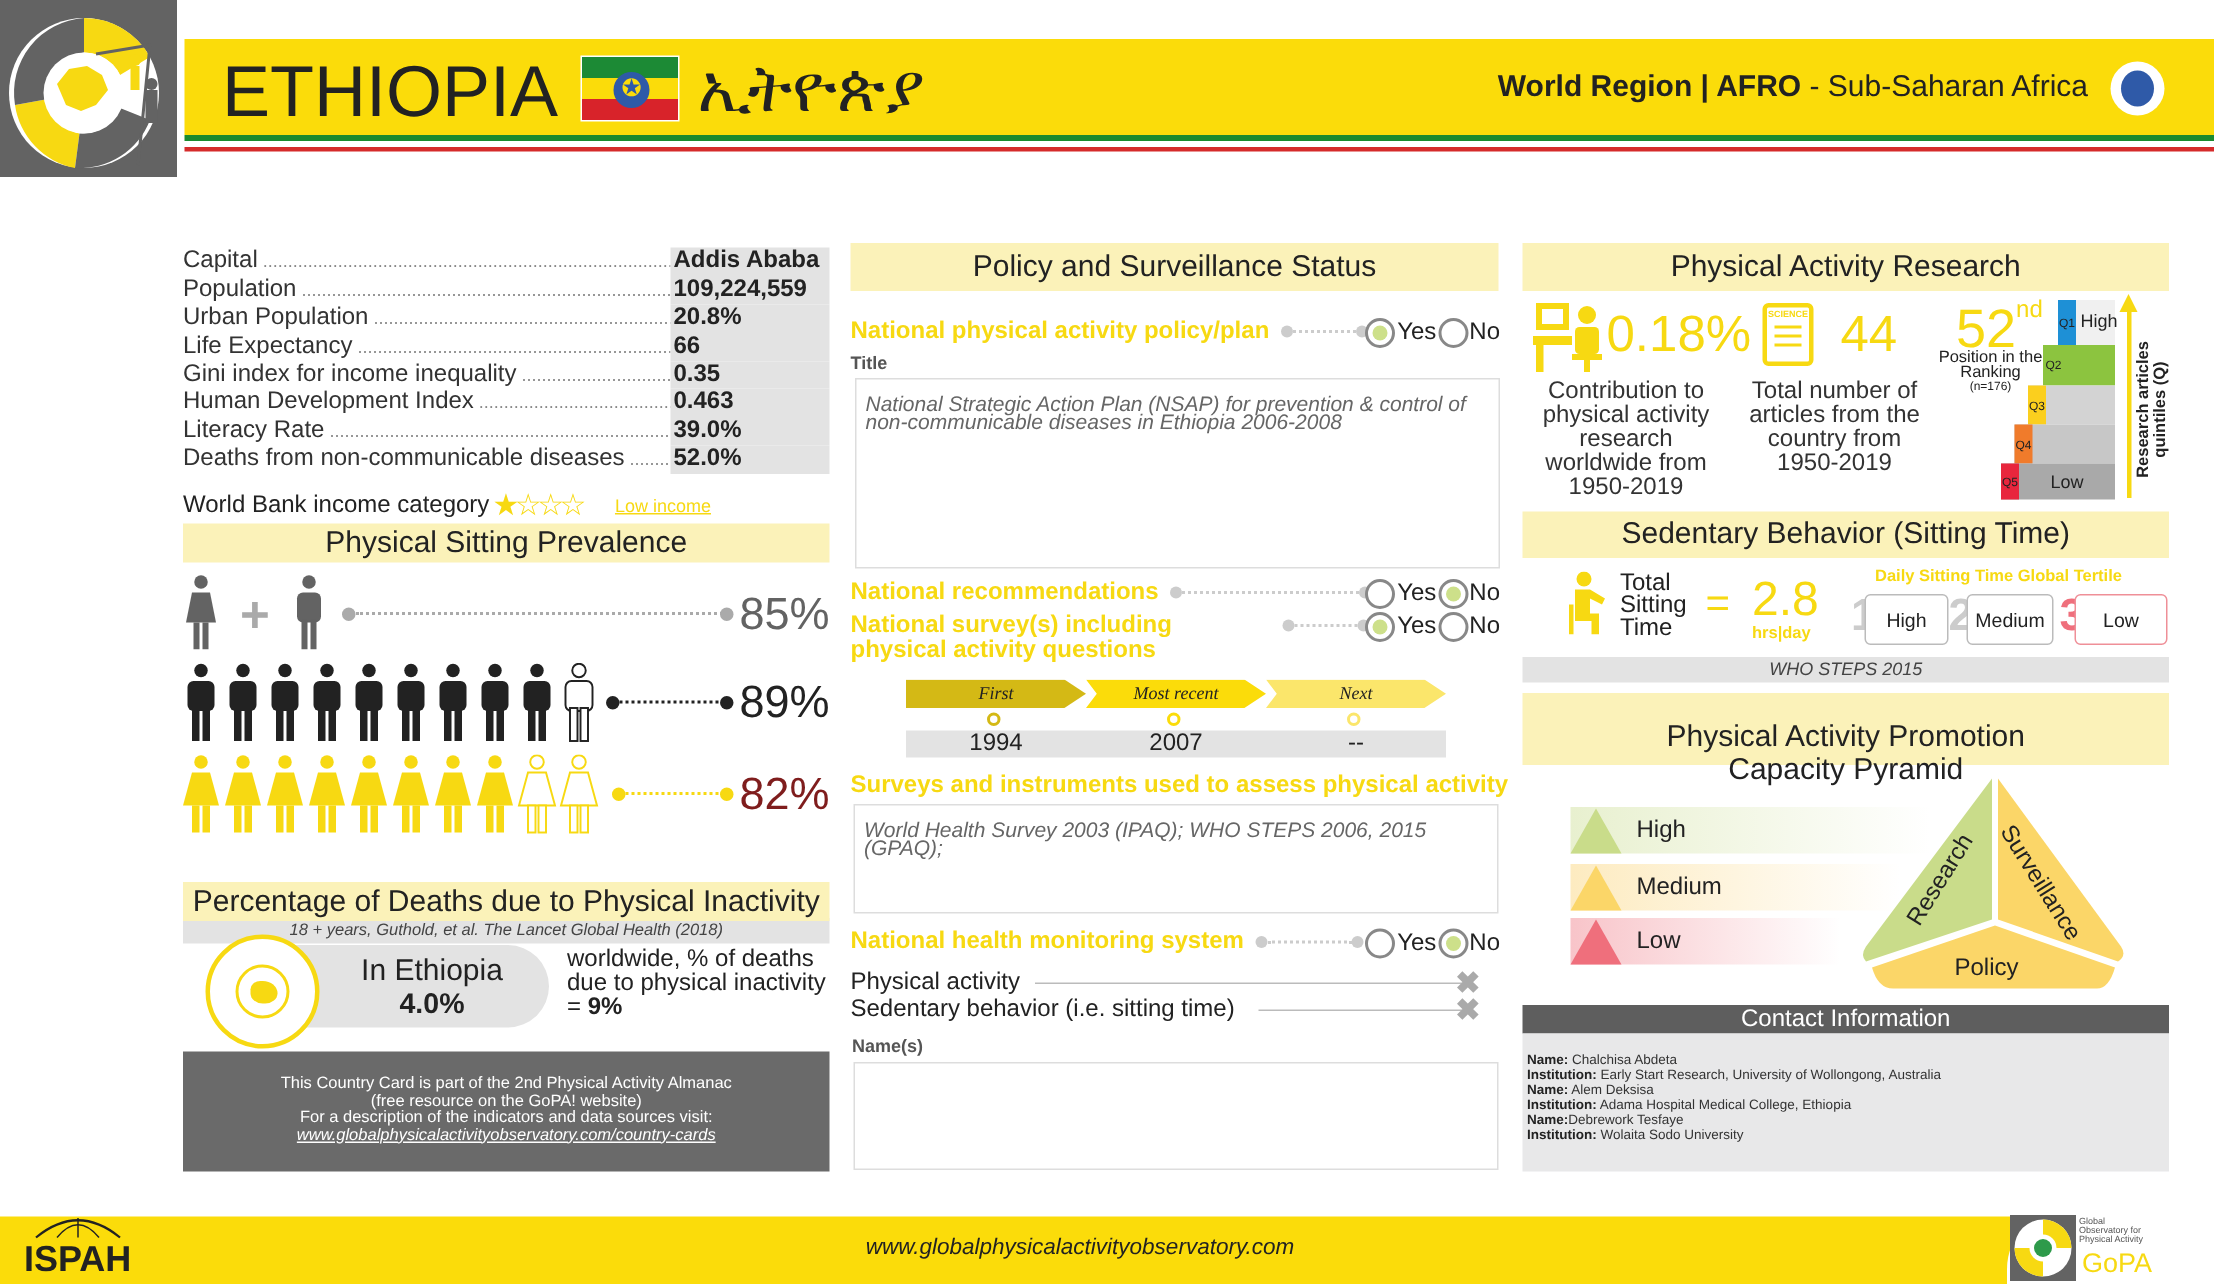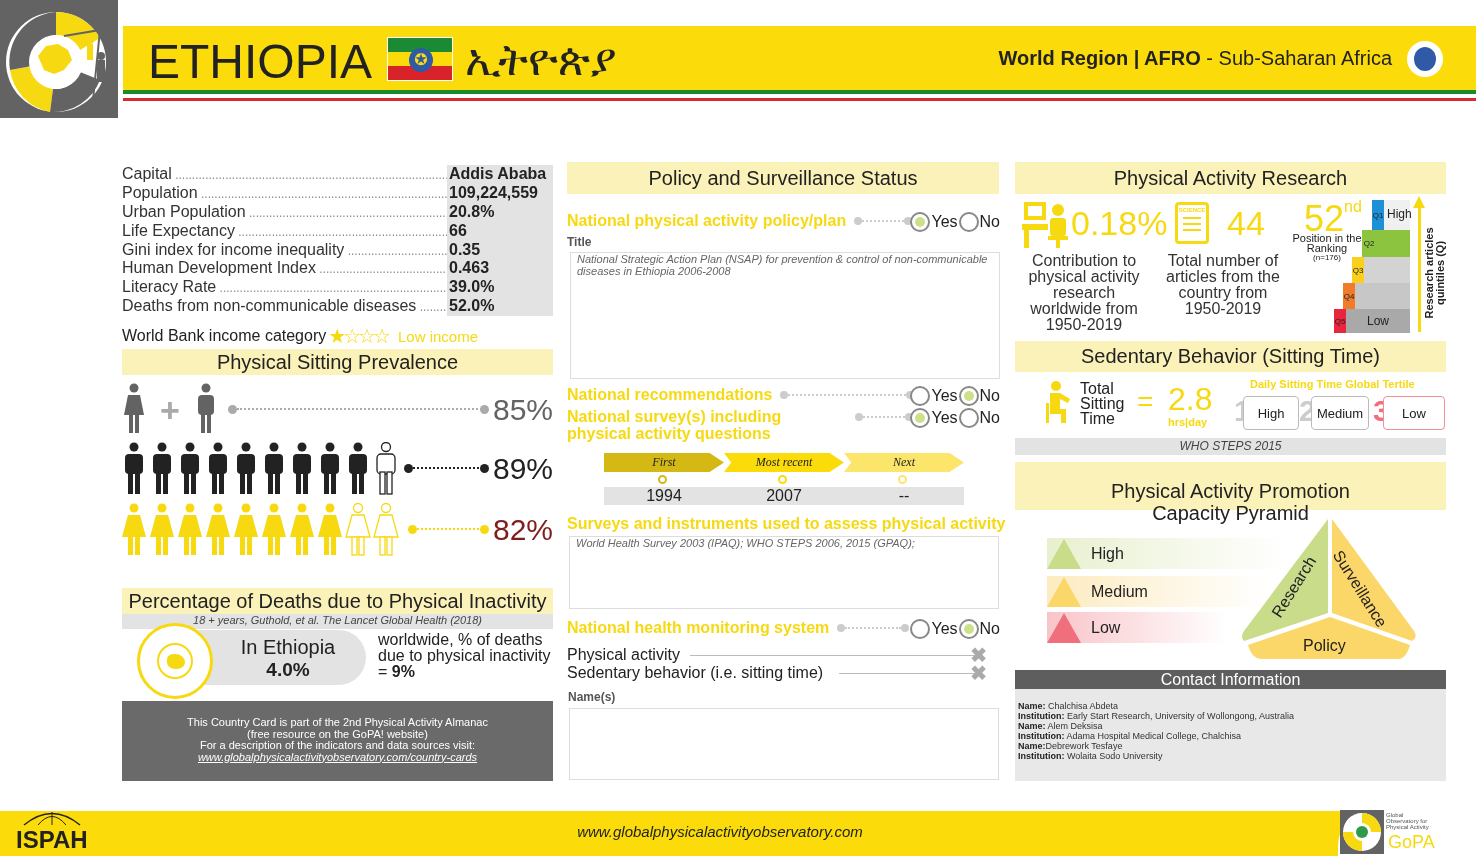--- a/index.html
+++ b/index.html
@@ -27,21 +27,21 @@
   .sec-h { background: #fbf2b9; color: #222; text-align: center; font-size: 20px; }
 
   
   .stats { left: 122px; top: 165px; width: 431px; }
   .stat-row { display: flex; height: 18.9px; font-size: 16px; line-height: 18.9px; }
   .stat-label { width: 325px; overflow: hidden; white-space: nowrap; color: #333; }
   .stat-label::after { content: " ......................................................................................................................"; color: #888; font-size: 12px; }
   .stat-val { width: 106px; background: #e3e3e3; font-weight: bold; padding-left: 2px; }
   .income { left: 122px; top: 324px; font-size: 16px; display: flex; align-items: center; gap: 2px; }
   .stars { color: #f7d912; font-size: 20px; letter-spacing: -3px; }
-  .income-val { color: #f7d912; font-size: 15px; margin-left: 8px; }
+  .income-val { color: #f7d912; font-size: 12px; margin-left: 20px; text-decoration: underline; }
 
   
   .prev-h { left: 122px; top: 349px; width: 431px; height: 26px; line-height: 26px; }
   .prev-row { left: 122px; width: 431px; height: 52px; }
   .fig { position: absolute; top: 0; width: 24px; height: 50px; }
   .dotline { position: absolute; height: 0; border-top: 2px dotted #999; }
   .dot { position: absolute; width: 9px; height: 9px; border-radius: 50%; }
   .pct { position: absolute; right: 0; font-size: 30px; }
   .source-bar { left: 122px; top: 564px; width: 431px; height: 17px; background: #e3e3e3; font-size: 11px; font-style: italic; text-align: center; line-height: 17px; color: #444; margin-top: 48px; }
 
@@ -62,21 +62,21 @@
   .pol-h { left: 567px; top: 162px; width: 432px; height: 32px; line-height: 32px; }
   .q-row { position: absolute; left: 567px; width: 436px; display: flex; align-items: flex-start; }
   .q-label { color: #f7d912; font-weight: bold; font-size: 16px; line-height: 17px; }
   .q-dots { display: flex; align-items: center; margin-left: 8px; margin-top: 5px; }
   .q-dots .d { width: 8px; height: 8px; border-radius: 50%; background: #ccc; }
   .q-dots .ln { border-top: 2px dotted #ccc; }
   .yn { position: absolute; right: 3px; display: flex; align-items: center; font-size: 16px; gap: 1px; }
   .radio { width: 20px; height: 20px; border-radius: 50%; border: 2px solid #888; background: #fff; position: relative; display: inline-block; }
   .radio.on::after { content: ""; position: absolute; left: 3px; top: 3px; width: 10px; height: 10px; border-radius: 50%; background: #cde08a; }
   .field-lbl { font-size: 12px; font-weight: bold; color: #555; }
-  .textbox { border: 1px solid #ddd; background: #fff; font-size: 11px; font-style: italic; color: #666; padding: 0 6px; line-height: 12px; }
+  .textbox { border: 1px solid #ddd; background: #fff; font-size: 14px; font-style: italic; color: #666; padding: 10px 6px; line-height: 12px; }
 
   .timeline { left: 604px; top: 453px; width: 360px; }
   .tl-arrows { display: flex; height: 19px; }
   .tl-arr { width: 120px; height: 19px; font-size: 12px; font-style: italic; text-align: center; line-height: 19px; clip-path: polygon(0 0, 88% 0, 100% 50%, 88% 100%, 0 100%, 6% 50%); font-family: Liberation Serif, serif; }
   .tl-arr.first { clip-path: polygon(0 0, 88% 0, 100% 50%, 88% 100%, 0 100%); background: #d4b915; }
   .tl-arr.recent { background: #fbdc0a; }
   .tl-arr.next { background: #fbe66b; }
   .tl-nodes { display: flex; height: 15px; }
   .tl-node { width: 120px; position: relative; }
   .tl-node span { position: absolute; left: 54px; top: 3px; width: 9px; height: 9px; border-radius: 50%; border: 2px solid #d4b915; }
@@ -480,21 +480,21 @@
 </svg>
 <div class="abs" style="left:1260px;top:578px;font-size:16px;transform:rotate(-58deg);">Research</div>
 <div class="abs" style="left:1316px;top:580px;font-size:16px;transform:rotate(58deg);">Surveillance</div>
 <div class="abs" style="left:1303px;top:637px;font-size:16px;">Policy</div>
 
 <div class="abs contact-h">Contact Information</div>
 <div class="abs contact-b">
   <div><b>Name:</b><span> Chalchisa Abdeta</span></div>
   <div><b>Institution:</b><span> Early Start Research, University of Wollongong, Australia</span></div>
   <div><b>Name:</b><span> Alem Deksisa</span></div>
-  <div><b>Institution:</b><span> Adama Hospital Medical College, Chalchisa</span></div>
+  <div><b>Institution:</b><span> Adama Hospital Medical College, Ethiopia</span></div>
   <div><b>Name:</b><span>Debrework Tesfaye</span></div>
   <div><b>Institution:</b><span> Wolaita Sodo University</span></div>
 </div>
 
 <div class="abs footer"></div>
 <svg class="abs" style="left:22px;top:810px" width="60" height="16" viewBox="0 0 60 16">
   <path d="M2 15 Q30 -8 58 15" fill="none" stroke="#222" stroke-width="1.5"></path>
     <path d="M16 15 Q30 -2 44 15" fill="none" stroke="#222" stroke-width="1"></path>
     <line x1="30" y1="2" x2="30" y2="15" stroke="#222" stroke-width="1"></line>
 </svg>

